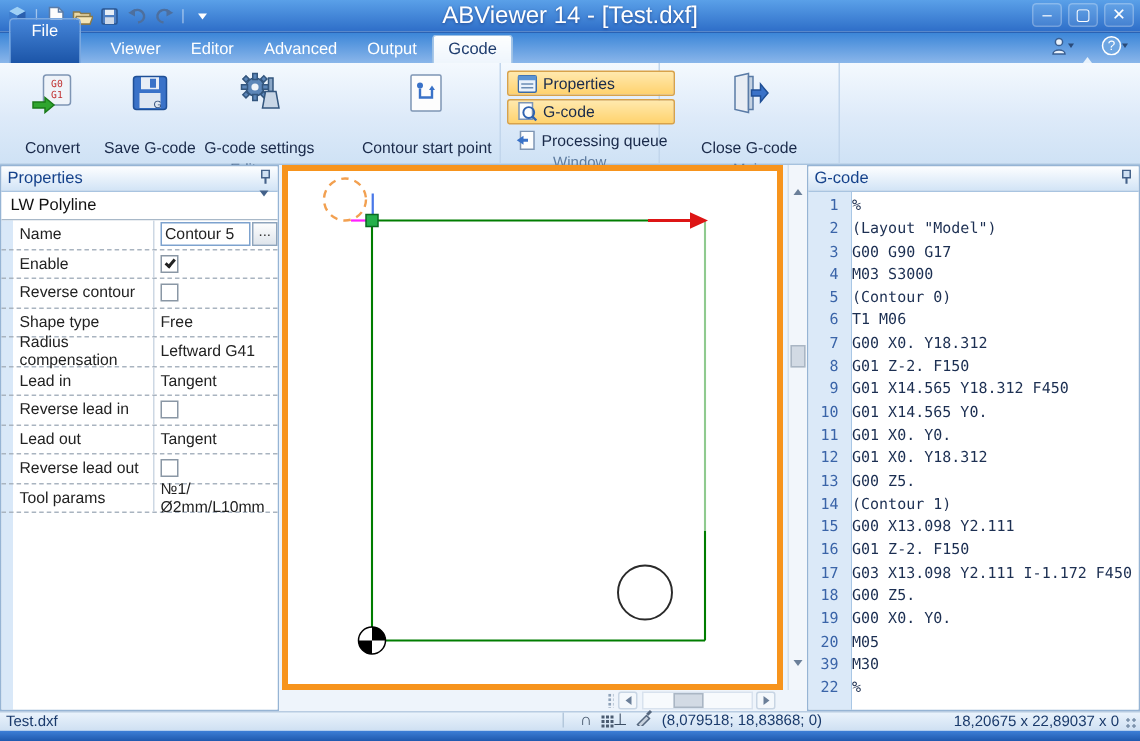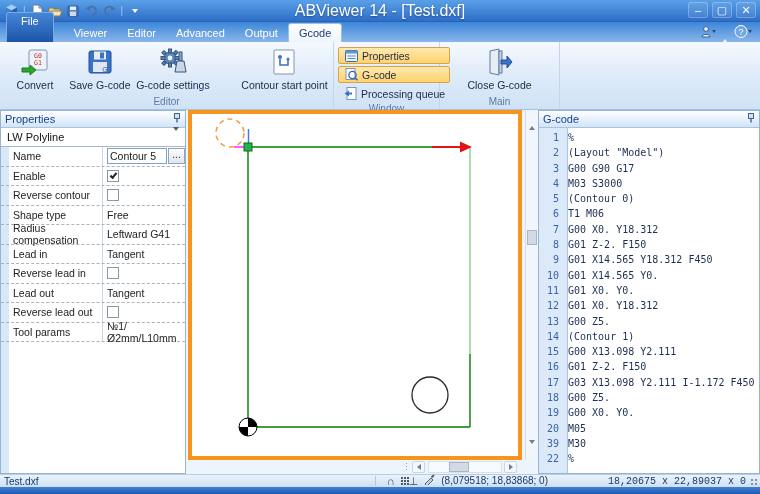--- a/index.html
+++ b/index.html
@@ -46,21 +46,21 @@
   
   .ribbon {
     height:68px; background:linear-gradient(#f4f9fe,#ddeaf9 55%,#cfe2f5);
     border-bottom:1px solid #a6c2de; display:flex;
   }
   .rgroup { display:flex; flex-direction:column; border-right:1px solid #c2d6ec; padding:2px 4px 0; }
   .rbuttons { flex:1; display:flex; align-items:flex-start; }
   .rlabel { text-align:center; font-size:10px; color:#5e7ca0; padding:1px 0 2px; }
   .bigbtn {
     display:flex; flex-direction:column; align-items:center; justify-content:flex-start;
-    padding:3px 8px 2px; border-radius:3px; min-width:62px; gap:2px;
+    padding:3px 8px 2px; border-radius:3px; min-width:62px; gap:16px;
   }
   .bigbtn .blabel { font-size:10.5px; color:#1a2a4a; white-space:nowrap; }
   .bicon { width:30px; height:30px; display:flex; align-items:center; justify-content:center; }
   .smallcol { display:flex; flex-direction:column; gap:2px; padding-top:3px; }
   .smallbtn {
     display:flex; align-items:center; gap:4px; padding:1px 5px; height:17px;
     border-radius:2px; font-size:10.5px; white-space:nowrap;
   }
   .smallbtn.toggled { background:linear-gradient(#ffe9ae,#ffd26e); border:1px solid #d8a24a; }
   .sicon { width:14px; height:14px; display:flex; align-items:center; justify-content:center; }
@@ -110,21 +110,21 @@
   .gline { display:flex; line-height:15.3px; white-space:pre; }
   .gnum { width:24px; text-align:right; padding-right:4px; color:#3a64a8; flex:none; }
   .gtxt { padding-left:5px; color:#1c2f52; }
   
   .statusbar {
     height:13px; background:linear-gradient(#eaf3fc,#cfe0f2); border-top:1px solid #b8cce2;
     display:flex; align-items:flex-end; font-size:10px; color:#1a3a6b; padding:0 4px; position:relative;
   }
   .sb-sep { width:1px; height:10px; background:#b4c8dc; margin:0 5px; }
   .sb-icons { display:flex; align-items:center; gap:6px; margin-left:auto; }
-  .sb-right { position:absolute; right:14px;font-family:Liberation Mono, monospace; }
+  .sb-right { position:absolute; right:14px; }
   .sb-grip { position:absolute; right:2px; bottom:1px; width:8px; height:8px;
     background-image:radial-gradient(#7d93ac 1px, transparent 1.2px); background-size:4px 4px; }
   .dotgrid { width:2px; height:2px; background:#4a5b70;
     box-shadow:3px 0 #4a5b70,6px 0 #4a5b70,0 3px #4a5b70,3px 3px #4a5b70,6px 3px #4a5b70,0 6px #4a5b70,3px 6px #4a5b70,6px 6px #4a5b70; margin-top:-5px;}
   .glyph { font-size:11px; color:#3c4d63; line-height:10px; }
   
   .bottomstrip { height:7px; background:linear-gradient(#3e80d8,#1f59ae); }
 </style>
 </head>
 <body>

